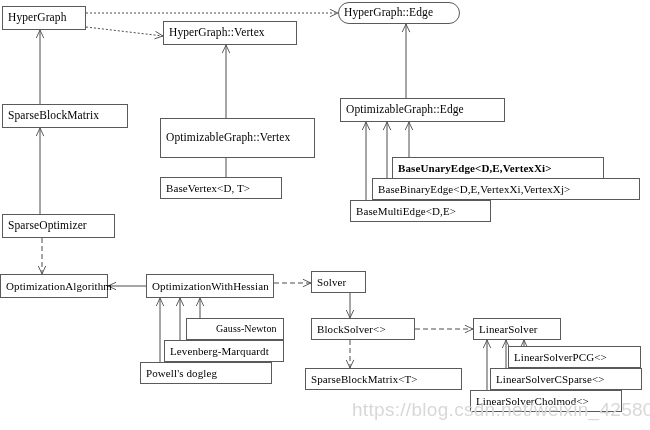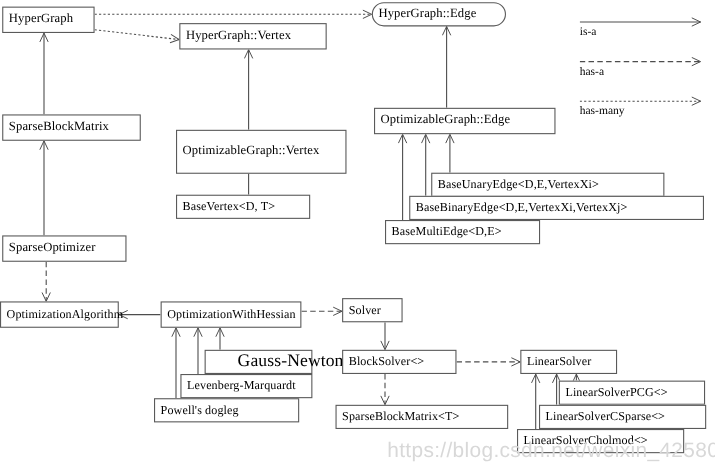--- a/index.html
+++ b/index.html
@@ -129,39 +129,39 @@
       </div>
       <div class="uml-node" style="left: 160px; top: 118px; width: 155px; height: 40px; border-color: rgb(90, 90, 90); background: rgb(255, 255, 255); font-size: 11.5px;">
         <span class="uml-node-label">OptimizableGraph::Vertex</span>
       </div>
       <div class="uml-node" style="left: 340px; top: 98px; width: 165px; height: 24px; border-color: rgb(90, 90, 90); background: rgb(255, 255, 255); font-size: 11.5px;">
         <span class="uml-node-label">OptimizableGraph::Edge</span>
       </div>
       <div class="uml-node" style="left: 160px; top: 177px; width: 122px; height: 22px; border-color: rgb(90, 90, 90); background: rgb(255, 255, 255); font-size: 11px;">
         <span class="uml-node-label">BaseVertex&lt;D, T&gt;</span>
       </div>
-      <div class="uml-node" style="left: 392px; top: 157px; width: 212px; height: 22px; border-color: rgb(90, 90, 90); background: rgb(255, 255, 255); font-size: 11px;">
+      <div class="uml-node" style="left: 392px; top: 157px; width: 212px; height: 22px; border-color: rgb(90, 90, 90); background: rgb(255, 255, 255); font-size: 11px; font-weight: bold;">
         <span class="uml-node-label">BaseUnaryEdge&lt;D,E,VertexXi&gt;</span>
       </div>
       <div class="uml-node" style="left: 372px; top: 178px; width: 268px; height: 22px; border-color: rgb(90, 90, 90); background: rgb(255, 255, 255); font-size: 11px;">
         <span class="uml-node-label">BaseBinaryEdge&lt;D,E,VertexXi,VertexXj&gt;</span>
       </div>
       <div class="uml-node" style="left: 350px; top: 200px; width: 141px; height: 22px; border-color: rgb(90, 90, 90); background: rgb(255, 255, 255); font-size: 11px;">
         <span class="uml-node-label">BaseMultiEdge&lt;D,E&gt;</span>
       </div>
       <div class="uml-node" style="left: 2px; top: 214px; width: 113px; height: 24px; border-color: rgb(90, 90, 90); background: rgb(255, 255, 255); font-size: 11.5px;">
         <span class="uml-node-label">SparseOptimizer</span>
       </div>
       <div class="uml-node" style="left: 0px; top: 274px; width: 108px; height: 24px; border-color: rgb(90, 90, 90); background: rgb(255, 255, 255); font-size: 11px;">
         <span class="uml-node-label">OptimizationAlgorithm</span>
       </div>
       <div class="uml-node" style="left: 146px; top: 274px; width: 128px; height: 24px; border-color: rgb(90, 90, 90); background: rgb(255, 255, 255); font-size: 11px;">
         <span class="uml-node-label">OptimizationWithHessian</span>
       </div>
-      <div class="uml-node" style="left: 186px; top: 318px; width: 98px; height: 22px; border-color: rgb(90, 90, 90); background: rgb(255, 255, 255); font-size: 16px; padding-left: 29px;">
+      <div class="uml-node" style="left: 186px; top: 318px; width: 98px; height: 22px; border-color: rgb(90, 90, 90); background: rgb(255, 255, 255); font-size: 10px; padding-left: 29px;">
         <span class="uml-node-label">Gauss-Newton</span>
       </div>
       <div class="uml-node" style="left: 164px; top: 340px; width: 120px; height: 22px; border-color: rgb(90, 90, 90); background: rgb(255, 255, 255); font-size: 11px;">
         <span class="uml-node-label">Levenberg-Marquardt</span>
       </div>
       <div class="uml-node" style="left: 140px; top: 362px; width: 132px; height: 22px; border-color: rgb(90, 90, 90); background: rgb(255, 255, 255); font-size: 11px;">
         <span class="uml-node-label">Powell's dogleg</span>
       </div>
       <div class="uml-node" style="left: 311px; top: 271px; width: 55px; height: 22px; border-color: rgb(90, 90, 90); background: rgb(255, 255, 255); font-size: 11px;">
         <span class="uml-node-label">Solver</span>
@@ -179,30 +179,16 @@
         <span class="uml-node-label">LinearSolverPCG&lt;&gt;</span>
       </div>
       <div class="uml-node" style="left: 490px; top: 368px; width: 152px; height: 22px; border-color: rgb(90, 90, 90); background: rgb(255, 255, 255); font-size: 11px;">
         <span class="uml-node-label">LinearSolverCSparse&lt;&gt;</span>
       </div>
       <div class="uml-node" style="left: 470px; top: 390px; width: 152px; height: 22px; border-color: rgb(90, 90, 90); background: rgb(255, 255, 255); font-size: 11px;">
         <span class="uml-node-label">LinearSolverCholmod&lt;&gt;</span>
       </div>
     </div>
 
-  <div class="legend">
-    <svg class="legend-line-svg" width="115" height="100" viewBox="0 0 115 100" xmlns="http://www.w3.org/2000/svg">
-      <g id="legend-line-group">
-          <line x1="0" y1="14" x2="110" y2="14" stroke="#4d4d4d" stroke-width="1" marker-end="url(#arrow-open)"></line>
-          <line x1="0" y1="50" x2="110" y2="50" stroke="#4d4d4d" stroke-width="1" stroke-dasharray="5,3" marker-end="url(#arrow-open)"></line>
-          <line x1="0" y1="86" x2="110" y2="86" stroke="#4d4d4d" stroke-width="1" stroke-dasharray="2,2" marker-end="url(#arrow-open)"></line>
-        </g>
-    </svg>
-    <div id="legend-label-group">
-        <div class="legend-label" style="top: 18px;">is-a</div>
-        <div class="legend-label" style="top: 54px;">has-a</div>
-        <div class="legend-label" style="top: 90px;">has-many</div>
-      </div>
-  </div>
 
   <div class="watermark">https://blog.csdn.net/weixin_425802100</div>
 
 </div>
 
 </body></html>

